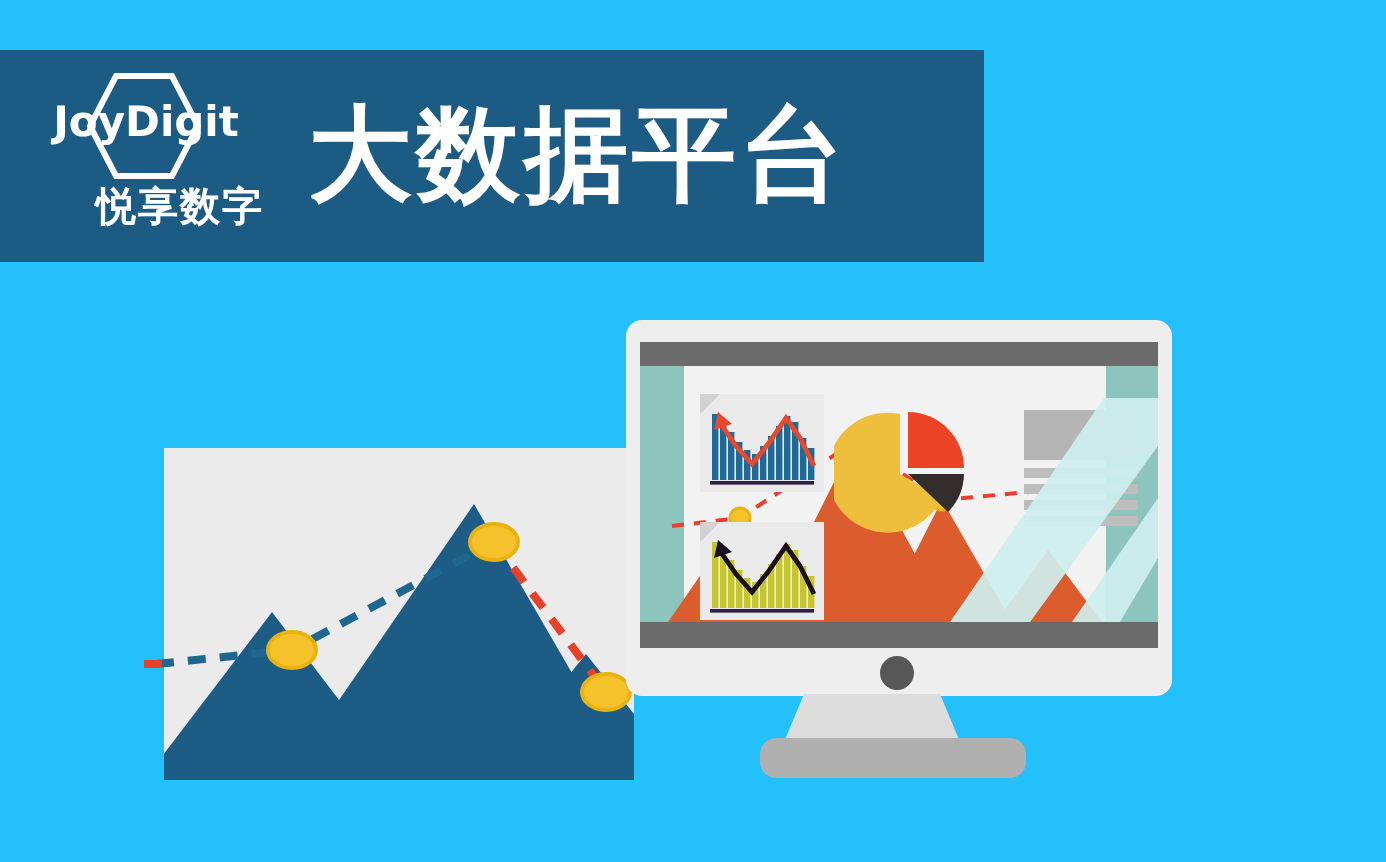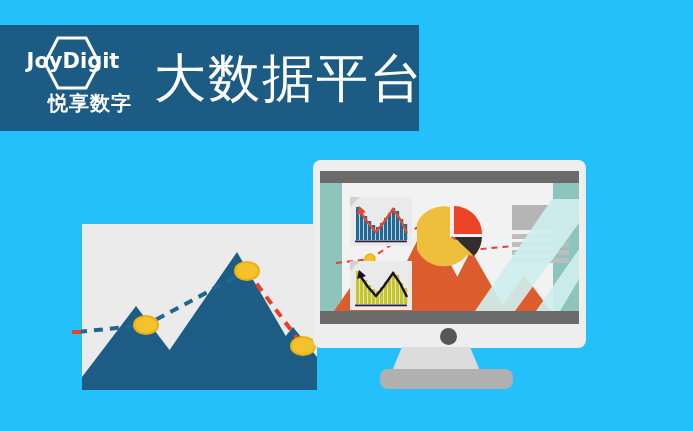--- a/index.html
+++ b/index.html
@@ -14,21 +14,21 @@
     overflow: hidden;
     font-family: "Liberation Sans", "DejaVu Sans", sans-serif;
     background: #24c0fb;
   }
 
   
   #header-band {
     position: absolute;
     left: 0;
     top: 25px;
-    width: 419px;
+    width: 492px;
     height: 106px;
     background: #1c5b84;
     display: flex;
     align-items: center;
   }
 
   
   #logo-block {
     position: relative;
     width: 118px;
@@ -66,21 +66,21 @@
     font-size: 20px;
     font-weight: bold;
     letter-spacing: 1px;
     font-family: "DejaVu Sans", sans-serif;
     white-space: nowrap;
   }
 
   #header-title {
     color: #ffffff;
     font-size: 52px;
-    font-weight: normal;
+    font-weight: bold;
     letter-spacing: 2px;
     margin-left: 22px;
     white-space: nowrap;
     font-family: "DejaVu Sans", sans-serif;
     line-height: 1;
   }
 
   
   #left-panel {
     position: absolute;

